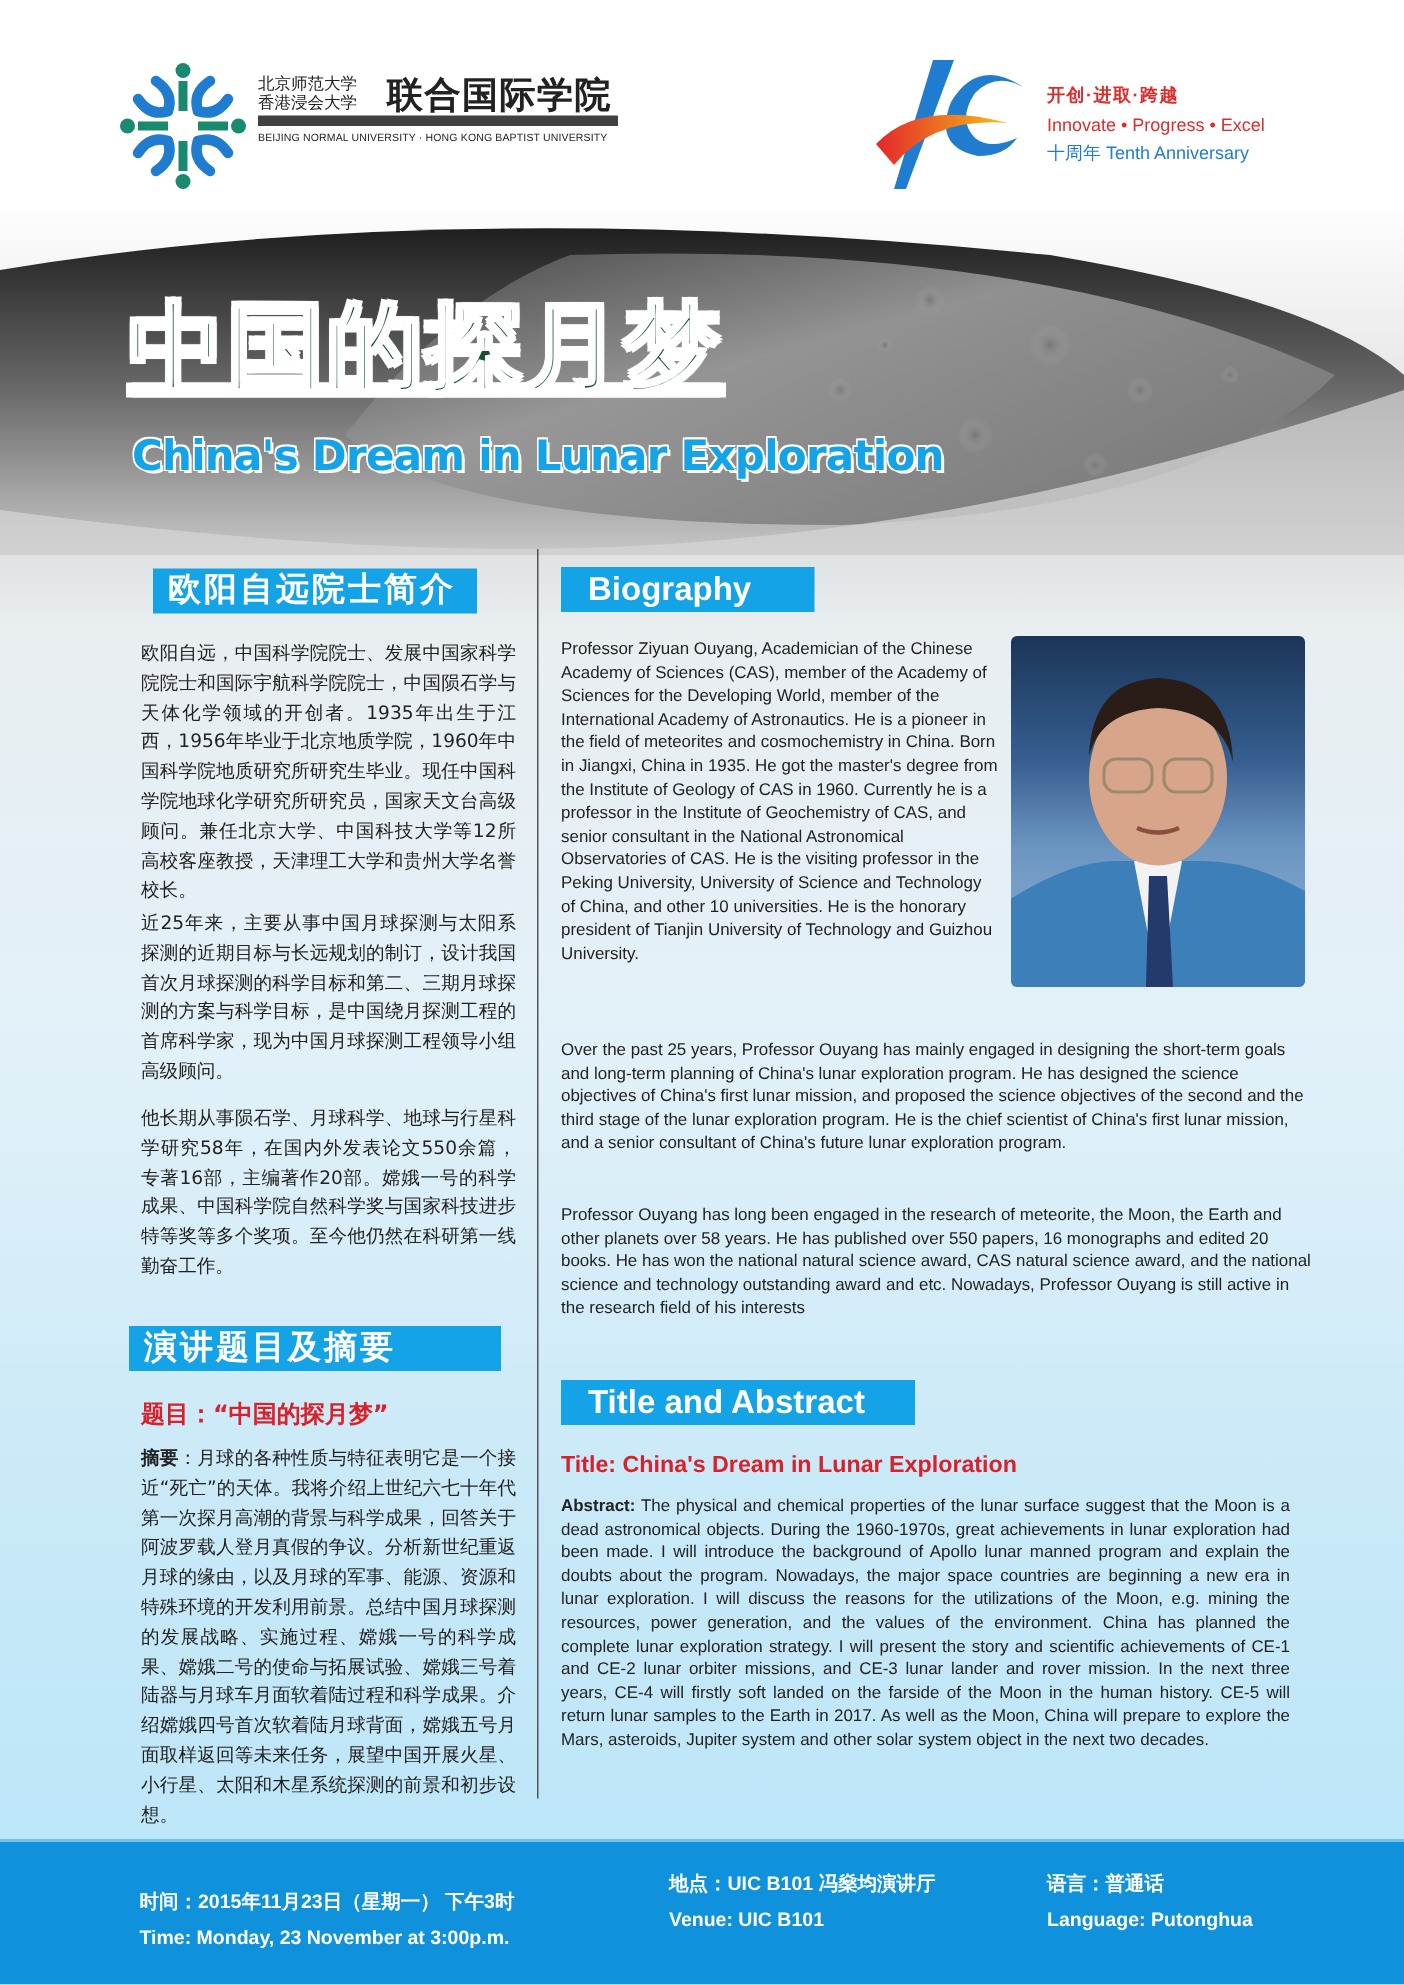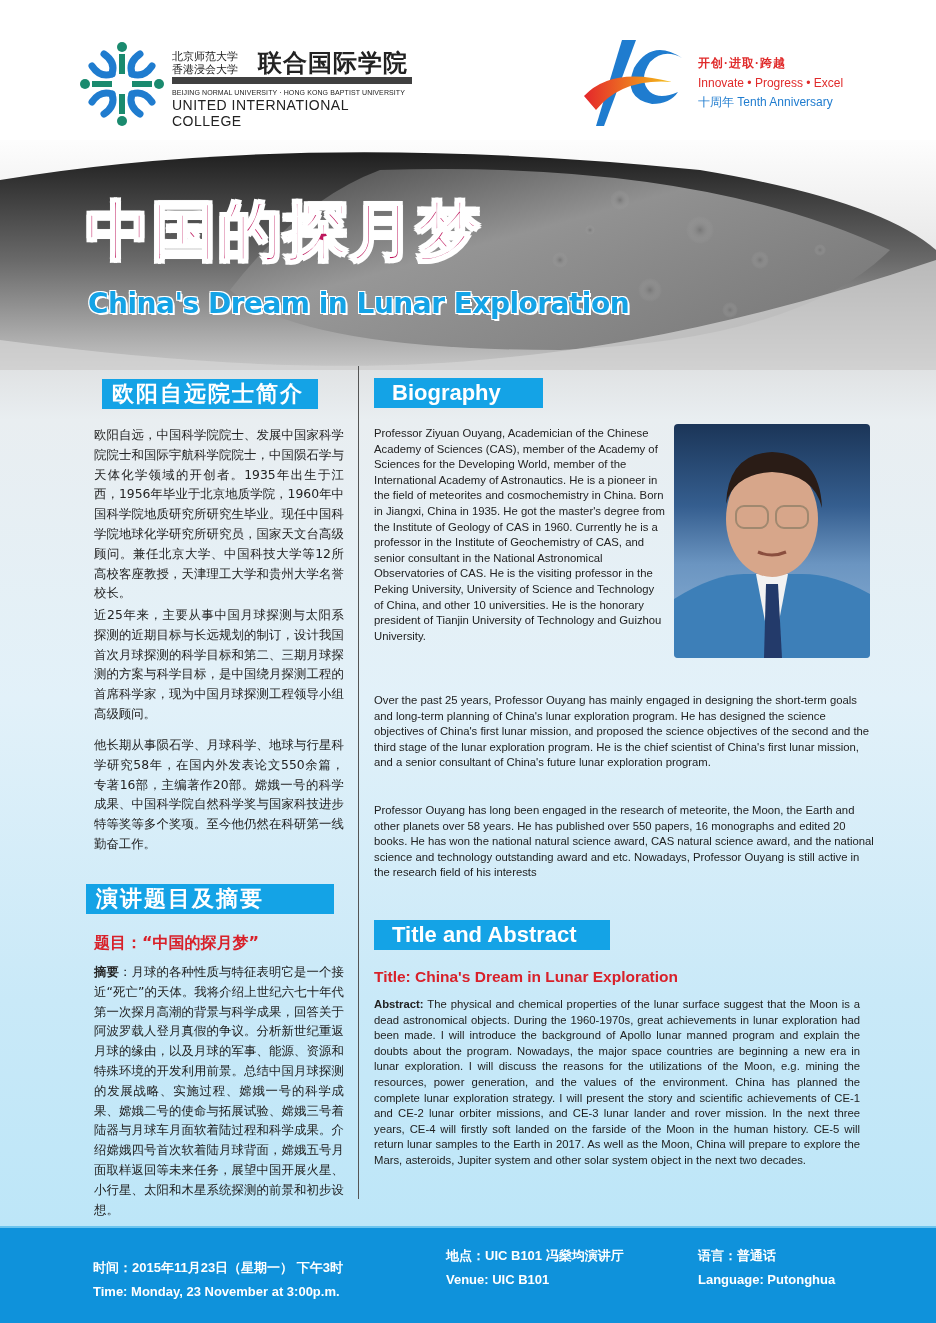--- a/index.html
+++ b/index.html
@@ -22,25 +22,26 @@
   .anniv-logo { position: absolute; left: 582px; top: 38px; width: 110px; height: 92px; }
   .anniv-text { position: absolute; left: 698px; top: 55px; }
   .anniv-cn { font-size: 12px; color: #e02b2b; font-weight: bold; letter-spacing: 1px; }
   .anniv-en { font-size: 12px; color: #e02b2b; margin-top: 4px; }
   .anniv-ten { font-size: 12px; color: #1f7ccf; margin-top: 4px; }
 
   
   .banner { position: absolute; left: 0; top: 140px; width: 936px; height: 230px; overflow: hidden; }
   .title-cn {
     position: absolute; left: 86px; top: 188px;
-    font-size: 64px; font-weight: bold; color: #be185d;
+    font-size: 64px; font-weight: bold; color: #14532d;
     letter-spacing: 2px;
     -webkit-text-stroke: 2px #fff;
     text-shadow: 0 0 3px #fff, 2px 2px 0 #fff, -2px -2px 0 #fff, 2px -2px 0 #fff, -2px 2px 0 #fff;
     font-family: "DejaVu Sans", sans-serif;
+    text-decoration: underline;
   }
   .title-en {
     position: absolute; left: 88px; top: 287px;
     font-size: 28px; font-weight: bold; color: #14a3e6;
     text-shadow: 1px 1px 0 #fff, -1px -1px 0 #fff, 1px -1px 0 #fff, -1px 1px 0 #fff, 2px 2px 0 #fff;
     font-family: "DejaVu Sans", sans-serif; letter-spacing: -0.5px;
   }
 
   
   .sec-head {
@@ -90,21 +91,20 @@
   </svg>
   <div class="uic-text">
     <div class="uic-cn-row">
       <div class="uic-cn-small">
         <div>北京师范大学</div>
         <div>香港浸会大学</div>
       </div>
       <div class="uic-cn-big">联合国际学院</div>
     </div>
     <div class="uic-en-small">BEIJING NORMAL UNIVERSITY · HONG KONG BAPTIST UNIVERSITY</div>
-    <div class="uic-en-big">UNITED INTERNATIONAL COLLEGE</div>
   </div>
 
   <svg class="anniv-logo" viewBox="0 0 110 92">
     <defs>
       <linearGradient id="sw" x1="0" x2="1">
         <stop offset="0" stop-color="#e4262b"></stop>
         <stop offset="1" stop-color="#f5c018"></stop>
       </linearGradient>
     </defs>
     <path d="M40 2 L54 2 L22 88 L14 88 Z" fill="#1f7ccf"></path>

